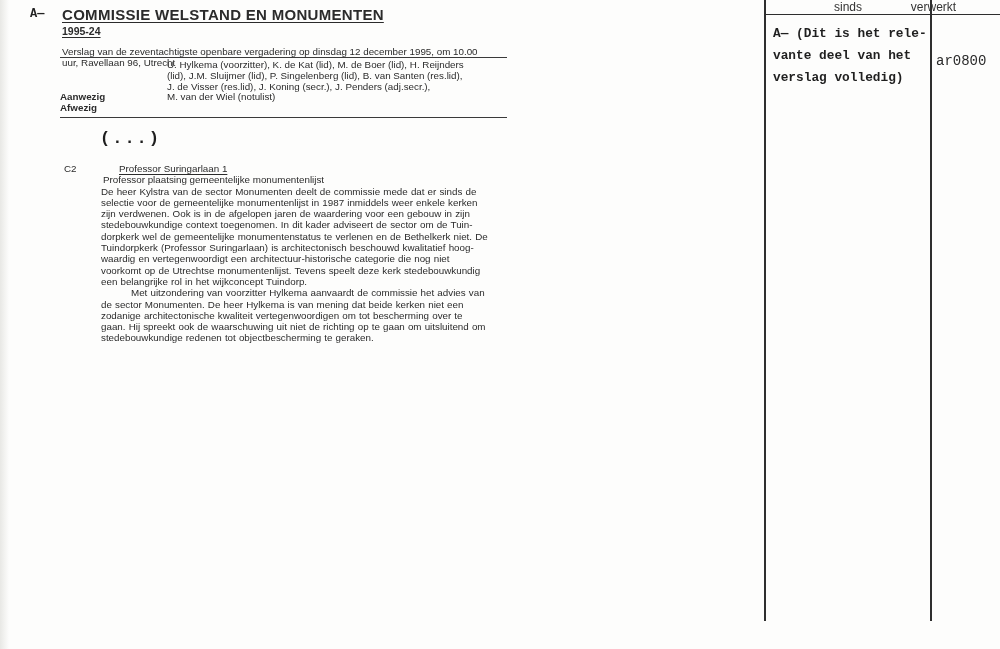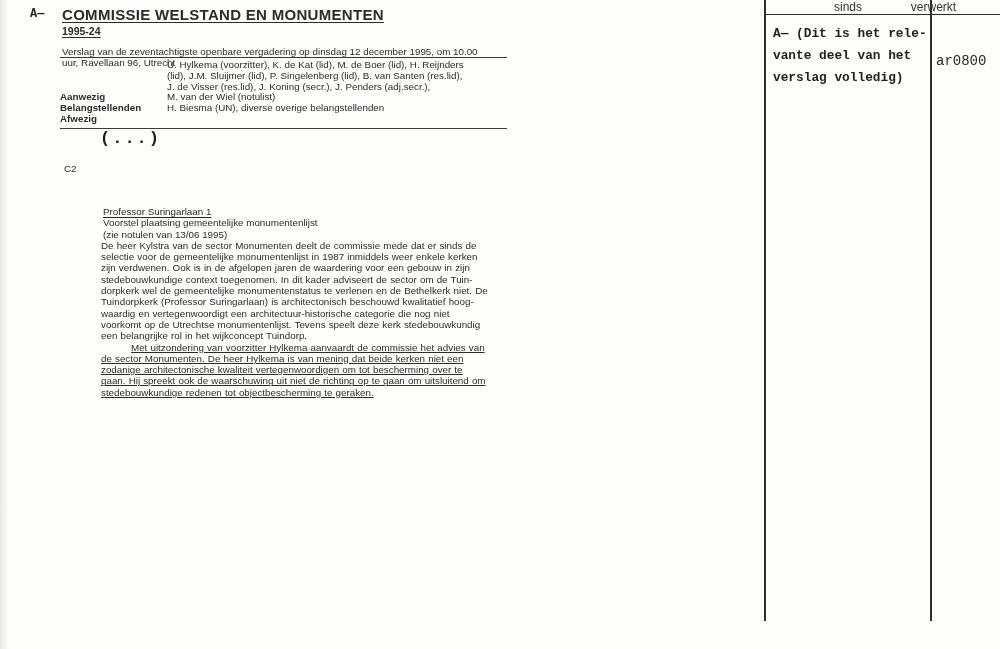--- a/index.html
+++ b/index.html
@@ -54,28 +54,28 @@
   .att-value{flex:1;}
 
   
   .omission{
     left:100px;top:129px;
     font-size:17px;font-weight:bold;letter-spacing:2px;color:#1e1e1e;
   }
 
   
   .main-flow{left:64px;top:163px;width:442px;font-size:9.8px;line-height:11.3px;}
-  .agenda-row{display:flex;}
+  .agenda-row{display:flex;gap:16px;}
   .agenda-code{width:39px;flex:0 0 39px;}
   .agenda-title{
-    text-decoration:underline;text-underline-offset:2px;margin-top:43px;
+    text-decoration:underline;text-underline-offset:2px;
   }
   .indent-col{margin-left:39px;}
   .body-par{margin-left:37px;width:406px;word-spacing:.4px;}
-  .body-par.p2{text-indent:30px;text-decoration:underline;}
+  .body-par.p2{text-indent:30px;}
 
   
   .vline{top:0;width:1.8px;height:621px;background:#2e2e2e;}
   .vline.left{left:764px;}
   .vline.right{left:930px;}
   .hline{left:764px;top:13.5px;width:236px;height:1.8px;background:#2e2e2e;}
   .col-head{top:0;font-size:12px;color:#333;text-align:center;}
   .col-head.bron{left:766px;width:164px;}
   .col-head.verwerkt{left:906px;width:55px;}
   .annotation{
@@ -103,37 +103,32 @@
 
 <div class="abs attendance">
   <div class="att-row">
     <div class="att-label">Aanwezig</div>
     <div class="att-value pre">U. Hylkema (voorzitter), K. de Kat (lid), M. de Boer (lid), H. Reijnders
 (lid), J.M. Sluijmer (lid), P. Singelenberg (lid), B. van Santen (res.lid),
 J. de Visser (res.lid), J. Koning (secr.), J. Penders (adj.secr.),
 M. van der Wiel (notulist)</div>
   </div>
   <div class="att-row">
-    <div class="att-label">Belangstellenden</div>
-    <div class="att-value pre">H. Biesma (UN), diverse overige belangstellenden</div>
-  </div>
-  <div class="att-row">
     <div class="att-label">Afwezig</div>
   </div>
 </div>
 
 <div class="abs omission mono">(...)</div>
 
 <div class="abs main-flow">
   <div class="agenda-row">
     <div class="agenda-code">C2</div>
     <div class="agenda-title">Professor Suringarlaan 1</div>
   </div>
-  <div class="indent-col">Voorstel plaatsing gemeentelijke monumentenlijst</div>
-  <div class="indent-col">(zie notulen van 13/06 1995)</div>
+  <div class="indent-col">Professor plaatsing gemeentelijke monumentenlijst</div>
   <div class="body-par pre">De heer Kylstra van de sector Monumenten deelt de commissie mede dat er sinds de
 selectie voor de gemeentelijke monumentenlijst in 1987 inmiddels weer enkele kerken
 zijn verdwenen. Ook is in de afgelopen jaren de waardering voor een gebouw in zijn
 stedebouwkundige context toegenomen. In dit kader adviseert de sector om de Tuin-
 dorpkerk wel de gemeentelijke monumentenstatus te verlenen en de Bethelkerk niet. De
 Tuindorpkerk (Professor Suringarlaan) is architectonisch beschouwd kwalitatief hoog-
 waardig en vertegenwoordigt een architectuur-historische categorie die nog niet
 voorkomt op de Utrechtse monumentenlijst. Tevens speelt deze kerk stedebouwkundig
 een belangrijke rol in het wijkconcept Tuindorp.</div>
   <div class="body-par pre p2">Met uitzondering van voorzitter Hylkema aanvaardt de commissie het advies van

